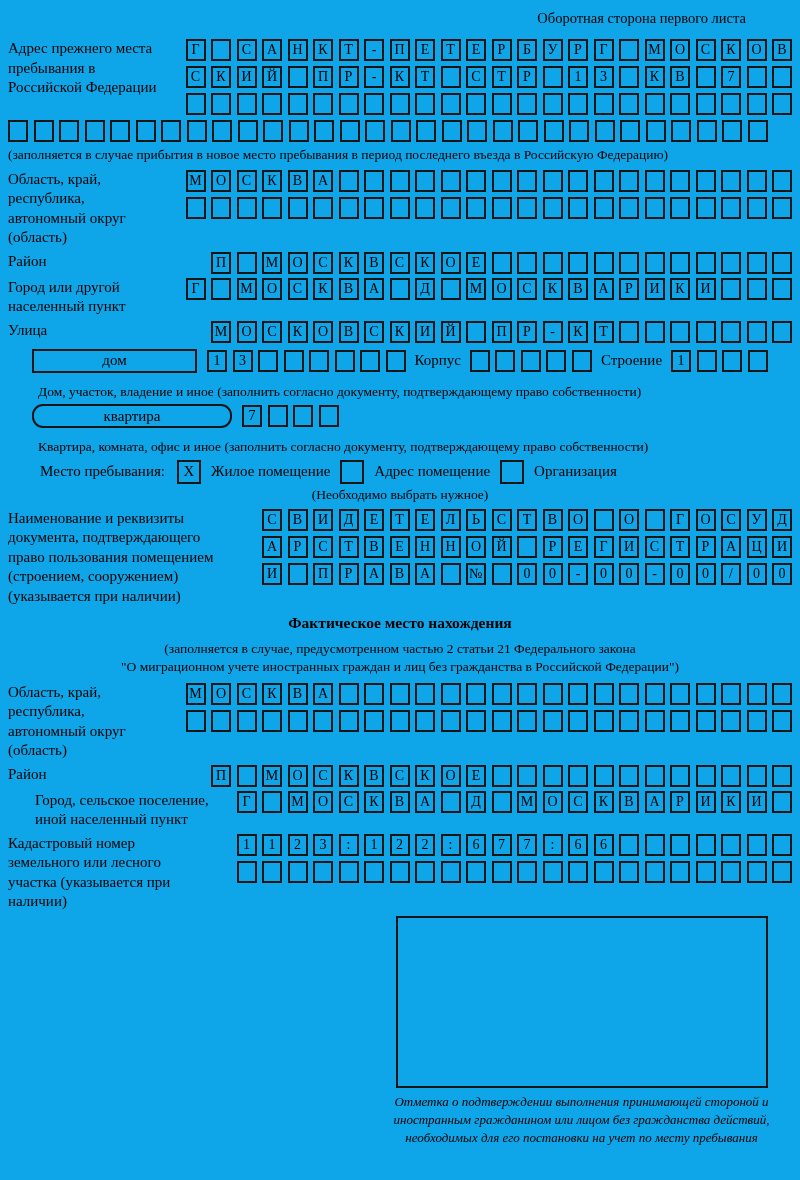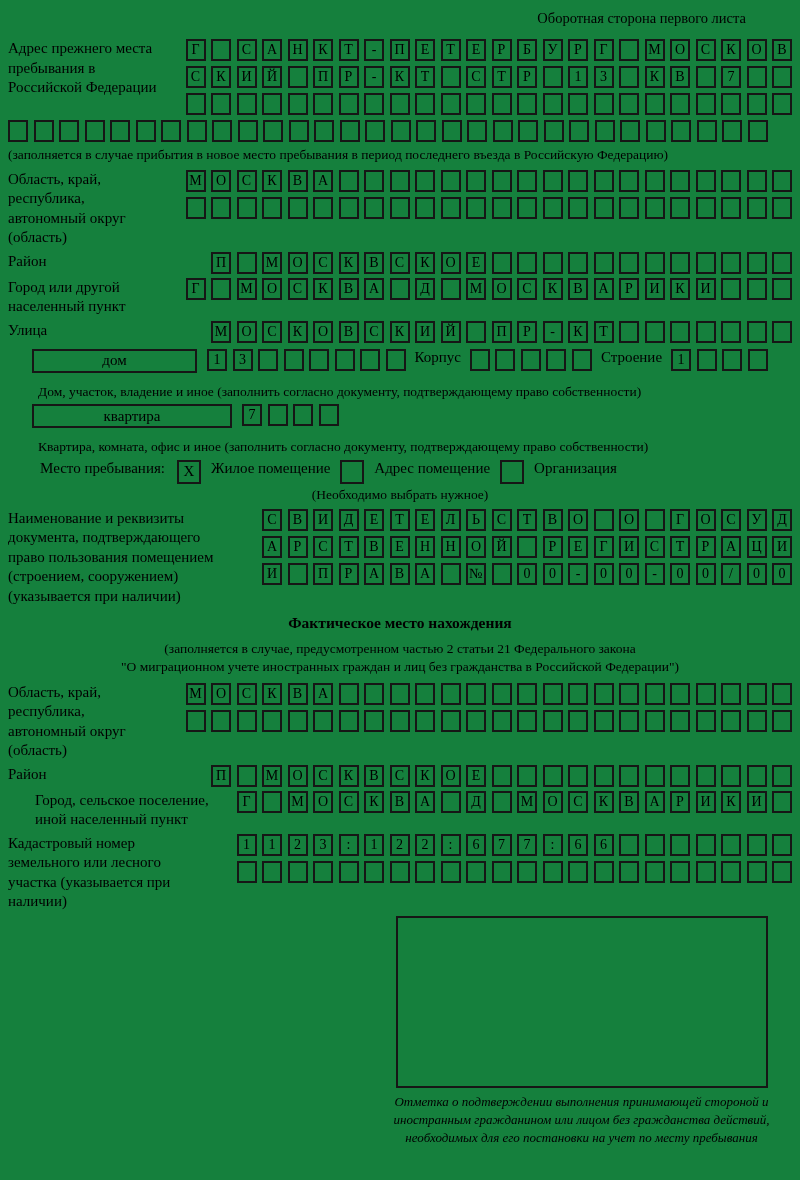--- a/index.html
+++ b/index.html
@@ -1,45 +1,45 @@
 <!DOCTYPE html>
 <html><head>
 <meta charset="utf-8">
 <style>
   * { margin:0; padding:0; box-sizing:border-box; }
   body { background:#fff; }
   .page {
-    width:800px; height:1180px; background:#15803d; color:#000;
+    width:800px; height:1180px; background:#0ea5e9; color:#000;
     font-family:"Liberation Serif", serif; font-size:15px;
     padding:10px 8px 0 8px; overflow:hidden; position:relative;
   }
   .note-top { text-align:right; padding-right:46px; font-size:14.5px; margin-bottom:12px; }
   .frow { display:flex; align-items:flex-start; margin-bottom:4px; }
   .flabel { font-size:15px; line-height:1.3; }
   .w160 { width:162px; } .w150 { width:150px; } .w205 { width:208px; } .w200 { width:200px;margin-left:27px; } .w170 { width:172px; }
   .rows { margin-left:auto; display:flex; flex-direction:column; gap:5px; align-items:flex-end; }
   .boxes { display:flex; gap:5.5px; }
   .boxes.right { margin-left:auto; }
   .cell {
     flex:none; width:20px; height:22px; border:2px solid #161616;
     display:flex; align-items:center; justify-content:center;
     font-size:14px; font-family:"Liberation Serif", serif; overflow:hidden;
   }
   .fullrow { margin-top:5px; }
   .caption { font-size:13.5px; line-height:1.3; }
   .caption.center { text-align:left; }
   .caption.indent { padding-left:30px; margin:10px 0 4px 0; }
   .heading { text-align:center; font-weight:bold; font-size:15.5px; margin:6px 0 8px 0; }
-  .inline-row { display:flex; margin-bottom:3px; }
+  .inline-row { display:flex; align-items:center; margin-bottom:3px; }
   .widebox {
     height:24px; border:2px solid #161616; display:flex;
     align-items:center; justify-content:center; font-size:15px; flex:none;
   }
   .wb-dom { width:165px; margin-left:24px; margin-right:10px; }
-  .wb-kv { width:200px; margin-left:24px; margin-right:10px; }
+  .wb-kv { width:200px; margin-left:24px; margin-right:10px;border-radius:11px; }
   .inl-label { margin:0 9px; flex:none; }
   .mesto { padding-left:32px; margin-top:4px; }
   .mesto .cell { width:24px; height:24px; font-size:15px; }
   .mesto .txt { margin:0 10px; }
   .mesto .lead { margin-right:12px; }
   .hint { text-align:center; font-size:13.5px; margin:1px 0 6px 0; }
   .fakt-cap { text-align:center; font-size:13.5px; line-height:1.35; }
   .fakt-wrap { margin:4px 0 6px 0; }
   .stamp-wrap { margin-left:388px; width:378px; margin-top:4px;font-style:italic; }
   .stamp-box { width:372px; height:172px; border:2px solid #161616; }

